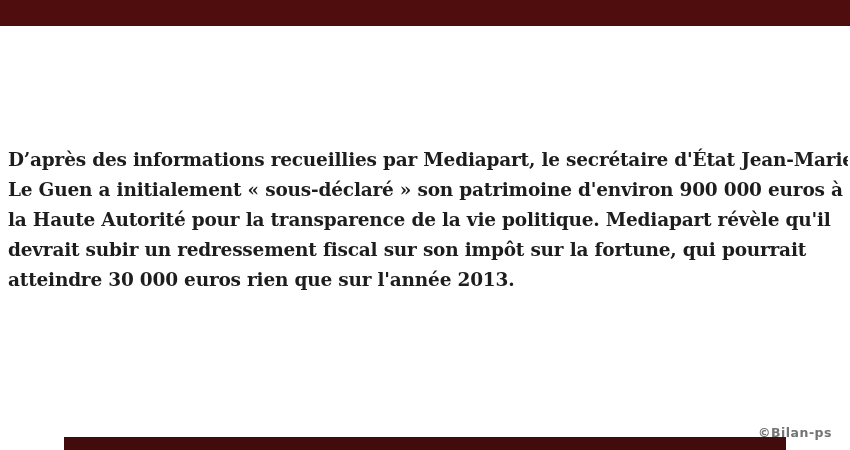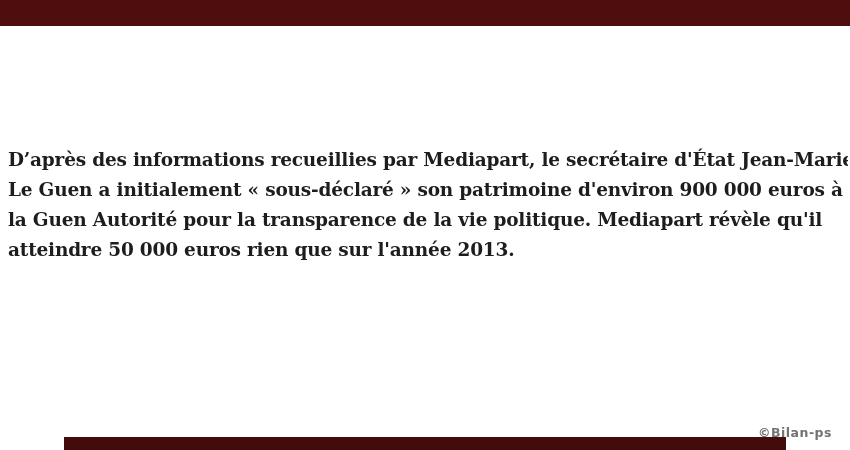--- a/index.html
+++ b/index.html
@@ -61,20 +61,21 @@
 </style>
 </head>
 <body>
 
 <div class="canvas">
   <div class="top-bar"></div>
 
   <div class="article">
     <div class="line">D’après des informations recueillies par Mediapart, le secrétaire d'État Jean-Marie</div>
     <div class="line">Le Guen a initialement « sous-déclaré » son patrimoine d'environ 900 000 euros à</div>
-    <div class="line">la Guen Autorité pour la transparence de la vie politique. Mediapart révèle qu'il</div>
-    <div class="line">atteindre 50 000 euros rien que sur l'année 2013.</div>
+    <div class="line">la Haute Autorité pour la transparence de la vie politique. Mediapart révèle qu'il</div>
+    <div class="line">devrait subir un redressement fiscal sur son impôt sur la fortune, qui pourrait</div>
+    <div class="line">atteindre 30 000 euros rien que sur l'année 2013.</div>
   </div>
 
   <div class="watermark">©Bilan-ps</div>
 
   <div class="bottom-bar"></div>
 </div>
 
 </body></html>

